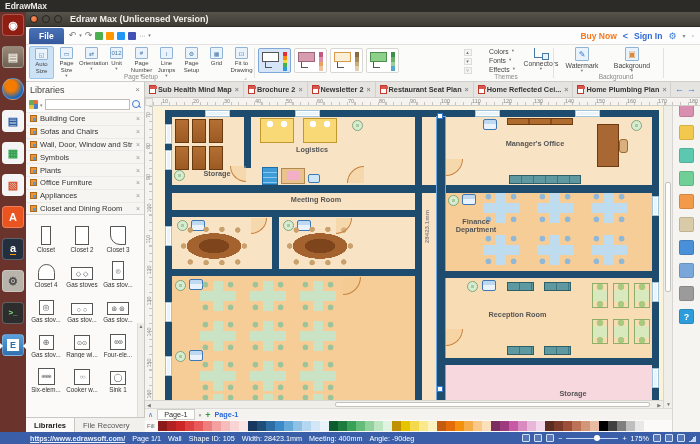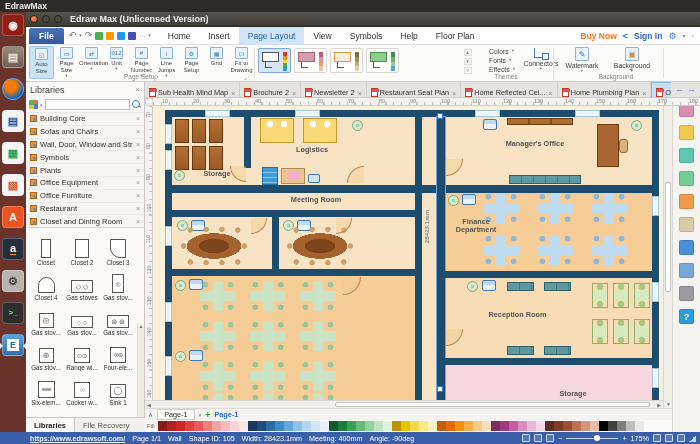--- a/index.html
+++ b/index.html
@@ -122,22 +122,22 @@
   #sym-scroll{position:absolute;right:0;top:241px;width:7px;height:164px;background:#F0EEE9;border-left:1px solid #DDD;}
   #sym-scroll .sa{position:absolute;left:0;width:6px;text-align:center;font-size:5px;color:#777;}
   #lib-tabs{position:absolute;left:0;bottom:0;width:119px;height:15px;border-top:1px solid #C9C7C3;
     display:flex;align-items:center;background:#F2F0EC;font-size:7.6px;}
   #lib-tabs .ltab{padding:0 8px;height:15px;line-height:15px;color:#555;}
   #lib-tabs .ltab.active{background:#FBFAF8;border-right:1px solid #C9C7C3;color:#222;font-weight:bold;}
 
   
   #doc-tabbar{position:absolute;left:145px;top:82px;width:555px;height:16px;background:#E6E4E0;
     border-bottom:1px solid #CFCDC9;display:flex;align-items:flex-end;z-index:31;}
-  .dtab{height:15px;display:flex;align-items:flex-end;gap:2px;padding:0 4px;border-right:1px solid #D2D0CC;
-    font-size:7.3px;color:#333;white-space:nowrap;}
+  .dtab{height:15px;display:flex;align-items:center;gap:2px;padding:0 4px;border-right:1px solid #D2D0CC;
+    font-size:7.3px;color:#333;white-space:nowrap;font-weight:bold;}
   .dtab.active{background:#C8DEF4;border:1px solid #8FB8E0;border-bottom:none;}
   .dticon{width:7px;height:9px;background:#fff;border:1px solid #C0392B;position:relative;flex:0 0 auto;}
   .dticon:before{content:"";position:absolute;left:0;top:0;width:7px;height:3px;background:#D9534F;}
   .dtclose{color:#888;font-size:7px;margin-left:1px;}
   #tab-nav{margin-left:auto;display:flex;gap:3px;padding:0 4px;align-items:center;height:16px;}
   #tab-nav span{color:#3A7BD5;font-size:9px;line-height:1;}
 
   
   #ruler-corner{position:absolute;left:145px;top:98px;width:8px;height:8px;background:#F4F2EE;border:1px solid #D8D6D2;z-index:33;}
   #ruler-h{position:absolute;left:153px;top:98px;width:547px;height:8px;background:#F6F4F0;border-bottom:1px solid #CFCDC9;
@@ -308,30 +308,20 @@
       <span class="qi">↶</span>
       <span class="qi" style="font-size:5px;">▾</span>
       <span class="qi">↷</span>
       <span class="qsq" style="background:#4CAF50;"></span>
       <span class="qsq" style="background:#FF9800;"></span>
       <span class="qsq" style="background:#2196F3;"></span>
       <span class="qsq" style="background:#3F51B5;"></span>
       <span class="qi" style="font-size:6px;">⋯</span>
       <span class="qi" style="font-size:5px;">▾</span>
     </div>
-    <div style="display:flex;margin-left:8px;">
-
-    <div class="mtab">Home</div>
-        <div class="mtab">Insert</div>
-        <div class="mtab active">Page Layout</div>
-        <div class="mtab">View</div>
-        <div class="mtab">Symbols</div>
-        <div class="mtab">Help</div>
-        <div class="mtab">Floor Plan</div>
-      </div>
     <div id="menu-right">
       <span id="buy-now">Buy Now</span>
       <span id="share-icon">&lt;</span>
       <span id="sign-in">Sign In</span>
       <span class="blue-gear">⚙</span>
       <span class="mini-caret">▾</span>
       <span class="mini-caret" style="font-size:7px;">◦</span>
     </div>
   </div>
 
@@ -490,31 +480,26 @@
         <span class="name">Symbols</span>
         <span class="x">×</span>
       </div>
         <div class="librow">
         <span class="libicon"></span>
         <span class="name">Plants</span>
         <span class="x">×</span>
       </div>
         <div class="librow">
         <span class="libicon"></span>
-        <span class="name">Office Equipment</span>
+        <span class="name">Office Furniture</span>
         <span class="x">×</span>
       </div>
         <div class="librow">
         <span class="libicon"></span>
-        <span class="name">Office Furniture</span>
-        <span class="x">×</span>
-      </div>
-        <div class="librow">
-        <span class="libicon"></span>
-        <span class="name">Restaurant</span>
+        <span class="name">Appliances</span>
         <span class="x">×</span>
       </div>
         <div class="librow">
         <span class="libicon"></span>
         <span class="name">Closet and Dining Room</span>
         <span class="x">×</span>
       </div>
       </div>
     <div id="sym-grid">
 

